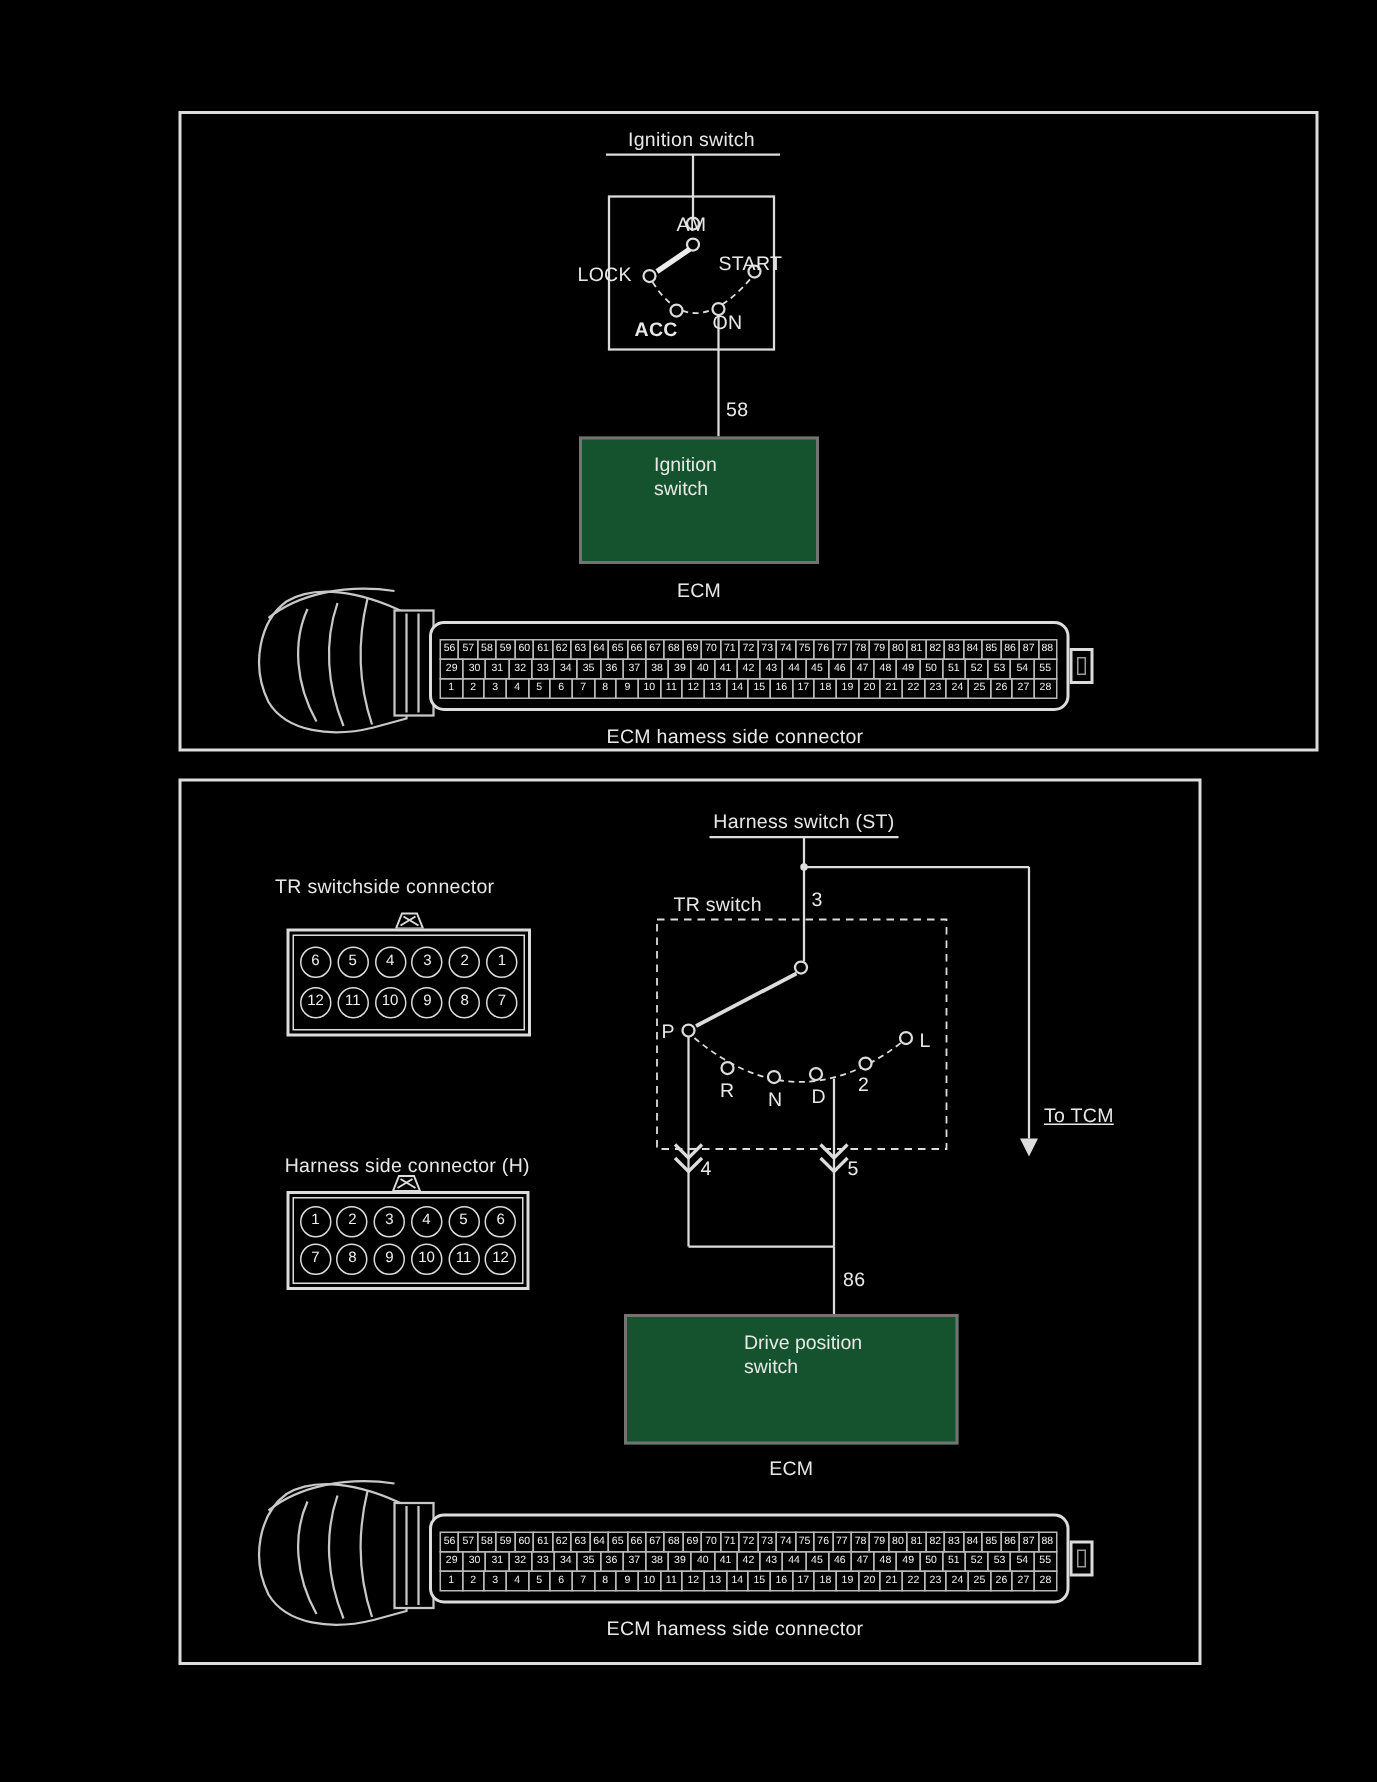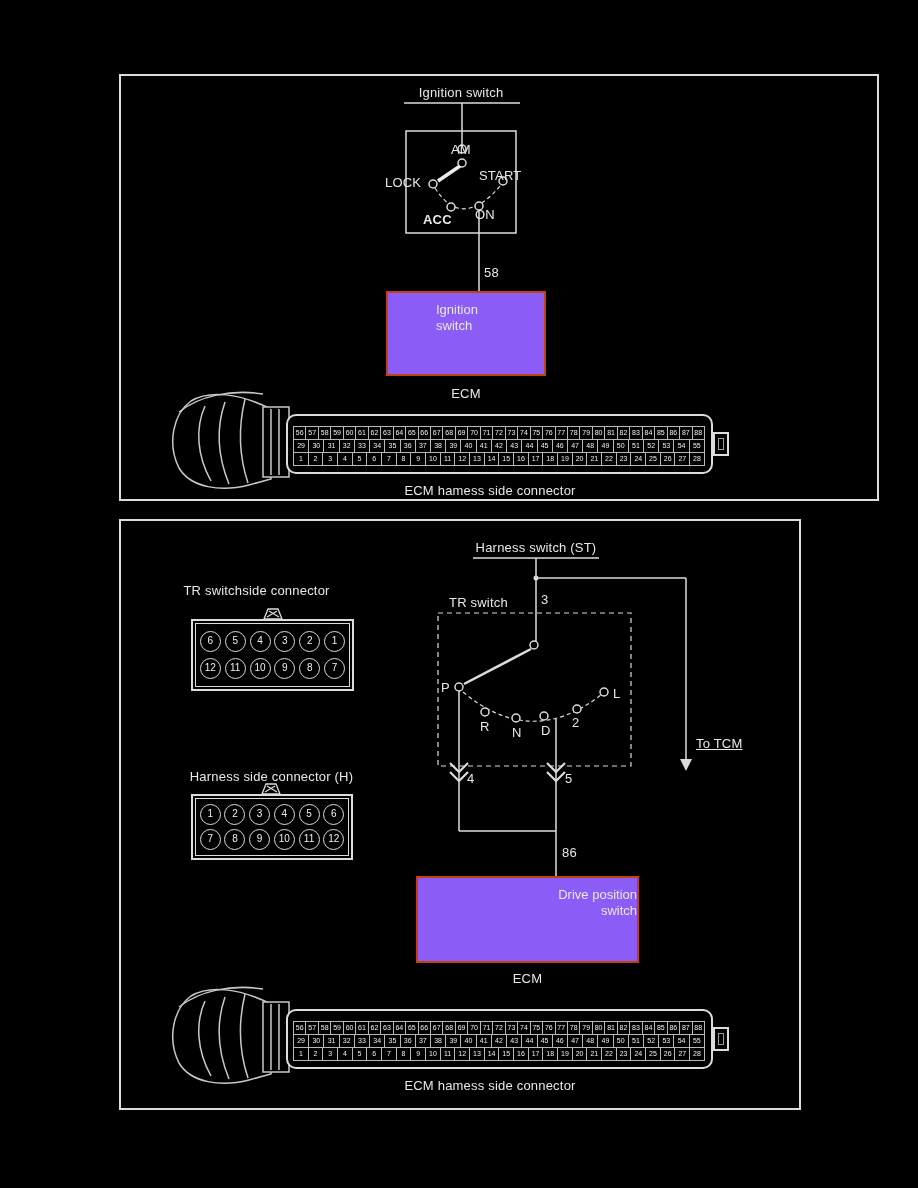--- a/index.html
+++ b/index.html
@@ -4,21 +4,21 @@
 <style>
   html,body{margin:0;padding:0;background:#000;}
   .page{position:relative;width:918px;height:1188px;background:#000;overflow:hidden;
         font-family:"Liberation Sans",sans-serif;color:#e8e8e8;}
   .panel{position:absolute;background:#000;border:2px solid #dcdcdc;box-sizing:border-box;}
   #panel1{left:119px;top:74px;width:760px;height:427px;}
   #panel2{left:119px;top:519px;width:682px;height:591px;}
   .art{position:absolute;left:0;top:0;pointer-events:none;}
   .lbl{position:absolute;font-size:13px;letter-spacing:.2px;white-space:nowrap;}
   .ctr{text-align:center;}
-  .outline-box{position:absolute;border:2px solid #c2410c;box-sizing:border-box;background:#8b5cf6;}
+  .outline-box{position:absolute;border:2px solid #737373;box-sizing:border-box;background:#14532d;}
   .box-text{padding-top:9px;font-size:13px;line-height:16px;}
   .ecm-conn{position:absolute;width:427px;height:60px;border:2px solid #dcdcdc;border-radius:10px;
             background:#000;box-sizing:border-box;}
   .conn-rows{position:absolute;left:6px;top:11px;width:411px;}
   .conn-row{display:flex;height:13px;}
   .conn-cell{flex:1;border:1px solid #b8b8b8;margin-left:-1px;margin-top:-1px;font-size:7px;
              line-height:12px;text-align:center;color:#f0f0f0;overflow:hidden;box-sizing:border-box;}
   .conn-latch{position:absolute;right:-18px;top:16px;width:16px;height:24px;border:2px solid #dcdcdc;
               background:#000;box-sizing:border-box;}
   .conn-latch::after{content:"";position:absolute;left:3px;top:4px;right:3px;bottom:4px;border:1px solid #9a9a9a;}
@@ -290,21 +290,21 @@
             <div class="pin-circle">8</div>
             <div class="pin-circle">9</div>
             <div class="pin-circle">10</div>
             <div class="pin-circle">11</div>
             <div class="pin-circle">12</div>
           </div>
         </div>
     </div>
 
     <div class="outline-box" style="left:295px;top:355px;width:223px;height:87px;">
-      <div class="box-text" style="text-align:right;padding-left:58px;">
+      <div class="box-text" style="text-align:left;padding-left:78px;">
         <div>Drive position</div>
         <div>switch</div>
       </div>
     </div>
     <div class="lbl ctr" style="left:295px;top:450px;width:223px;">ECM</div>
 
     <div class="ecm-conn" style="left:165px;top:488px;">
       <div class="conn-rows">
           <div class="conn-row">
             <div class="conn-cell">56</div>

